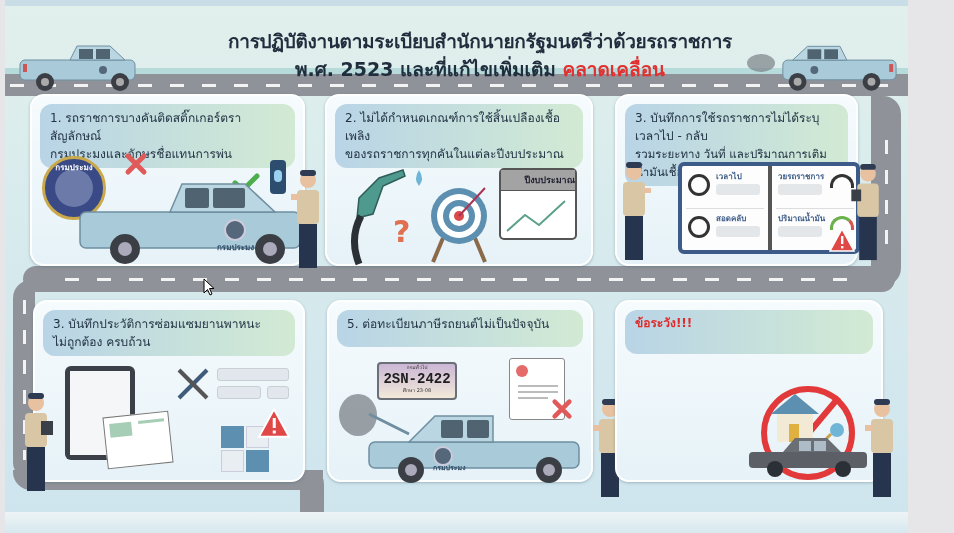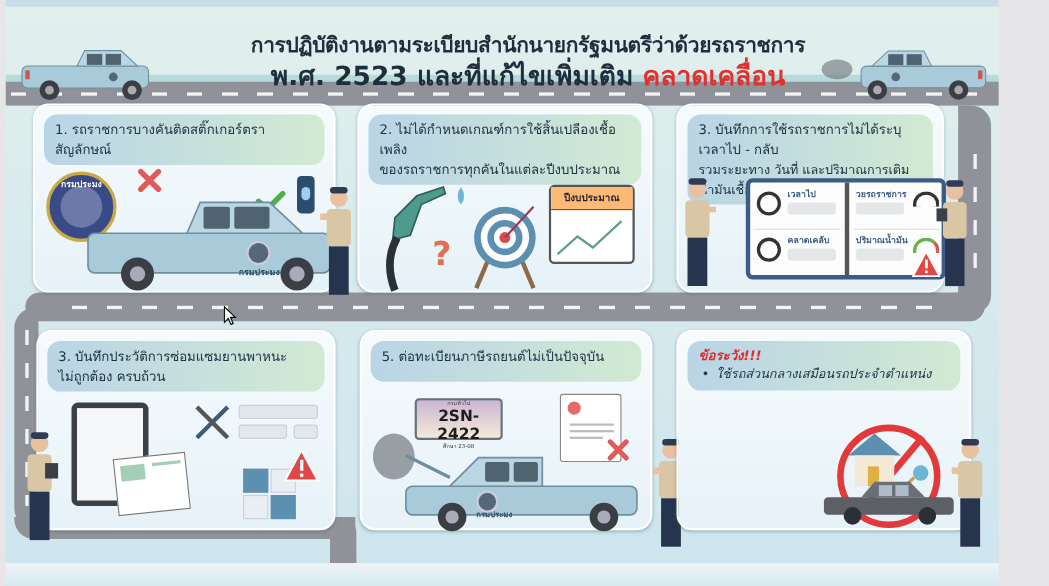--- a/index.html
+++ b/index.html
@@ -15,21 +15,21 @@
   #bottom-strip { position:absolute; left:5px; top:512px; width:903px; height:21px; background: linear-gradient(180deg,#eef4f6,#d6e8ef); }
 
   
   .road { position:absolute; background:#8f9399; }
   .dash { position:absolute; height:3px; background-image: repeating-linear-gradient(90deg,#f3f3f3 0 14px, transparent 14px 32px); }
   .vdash { position:absolute; width:3px; background-image: repeating-linear-gradient(180deg,#f3f3f3 0 14px, transparent 14px 30px); }
 
   
   #title { position:absolute; left:150px; top:28px; width:650px; text-align:center; color:#1f2d3d; font-weight:bold; }
   #title .line1 { font-size:19px; line-height:27px; letter-spacing:-0.3px; }
-  #title .line2 { font-size:24px; line-height:28px; }
+  #title .line2 { font-size:19px; line-height:28px; }
   #title .accent { color:#e03030; }
 
   
   .panel {
     position:absolute; background: linear-gradient(180deg,#f6fbfd,#e6f2f8);
     border:2px solid #ffffff; border-radius:14px;
     box-shadow: 0 1px 3px rgba(60,90,110,0.35);
   }
   .panel-head {
     position:absolute; left:8px; top:8px; right:8px; border-radius:12px;
@@ -98,20 +98,21 @@
     <div class="line1">การปฏิบัติงานตามระเบียบสำนักนายกรัฐมนตรีว่าด้วยรถราชการ</div>
     <div class="line2">
       <span>พ.ศ. 2523 และที่แก้ไขเพิ่มเติม</span>
       <span class="accent">คลาดเคลื่อน</span>
     </div>
   </div>
 
   <div class="panel" style="left:25px;top:94px;width:275px;height:172px;">
     <div class="panel-head">
       <div>1. รถราชการบางคันติดสติ๊กเกอร์ตราสัญลักษณ์</div>
+      <div>กรมประมงและอักษรชื่อแทนการพ่น</div>
     </div>
 
     <div class="ill" style="left:10px;top:60px;width:64px;height:64px;border-radius:50%;background:#3a4a86;border:3px solid #c9a94a;">
       <div style="position:absolute;left:10px;top:10px;width:38px;height:38px;border-radius:50%;background:#6b7aa8;"></div>
       <div style="position:absolute;left:0;top:2px;width:58px;text-align:center;color:#fff;font-size:8px;font-weight:bold;">กรมประมง</div>
     </div>
 
     <svg class="ill" style="left:92px;top:56px;" width="24" height="24" viewBox="0 0 24 24">
       <path d="M4 4 L20 20 M20 4 L4 20" stroke="#e05a5a" stroke-width="5" stroke-linecap="round"></path>
     </svg>
@@ -168,21 +169,21 @@
       <line x1="48" y1="58" x2="58" y2="82" stroke="#8b6a4a" stroke-width="4"></line>
       <circle cx="32" cy="36" r="28" fill="#5d8fb0"></circle>
         <circle cx="32" cy="36" r="22" fill="#fff"></circle>
       <circle cx="32" cy="36" r="16" fill="#5d8fb0"></circle>
         <circle cx="32" cy="36" r="10" fill="#fff"></circle>
       <circle cx="32" cy="36" r="5" fill="#d94b4b"></circle>
       <line x1="32" y1="36" x2="58" y2="8" stroke="#a35" stroke-width="2"></line>
     </svg>
 
     <div class="ill" style="left:172px;top:72px;width:78px;height:72px;background:#fff;border:2px solid #555;border-radius:5px;">
-      <div style="background:#fdba74;color:#223;font-size:9px;font-weight:bold;text-align:center;padding:3px 0;border-bottom:1px solid #555;">ปีงบประมาณ</div>
+      <div style="background:#a3a3a3;color:#223;font-size:9px;font-weight:bold;text-align:right;padding:3px 0;border-bottom:1px solid #555;">ปีงบประมาณ</div>
       <svg width="74" height="48" viewBox="0 0 74 48">
           <path d="M6 40 L24 24 L38 34 L64 10" stroke="#5aa08a" stroke-width="2" fill="none"></path>
         </svg>
     </div>
   </div>
 
   <div class="panel" style="left:610px;top:94px;width:243px;height:172px;">
     <div class="panel-head">
       <div>3. บันทึกการใช้รถราชการไม่ได้ระบุเวลาไป - กลับ</div>
       <div style="font-size:11.5px;">รวมระยะทาง วันที่ และปริมาณการเติมน้ำมันเชื้อเพลิง</div>
@@ -190,21 +191,21 @@
 
     <div class="ill" style="left:61px;top:66px;width:182px;height:92px;background:#fdfdfd;border:4px solid #3d5b88;border-radius:6px;">
       <div style="position:absolute;left:86px;top:0;width:4px;height:84px;background:#555;"></div>
       <div style="position:absolute;left:4px;top:42px;width:78px;height:1px;background:#ddd;"></div>
       <div style="position:absolute;left:94px;top:42px;width:78px;height:1px;background:#ddd;"></div>
 
       <div style="position:absolute;left:6px;top:8px;width:22px;height:22px;border:3px solid #333;border-radius:50%;"></div>
       <div style="position:absolute;left:34px;top:4px;font-size:8px;font-weight:bold;color:#3b5b86;">เวลาไป</div>
       <div style="position:absolute;left:34px;top:18px;width:44px;height:11px;background:#e4e7ea;border-radius:3px;"></div>
       <div style="position:absolute;left:6px;top:50px;width:22px;height:22px;border:3px solid #333;border-radius:50%;"></div>
-      <div style="position:absolute;left:34px;top:46px;font-size:8px;font-weight:bold;color:#3b5b86;">คลาดเคลับ</div>
+      <div style="position:absolute;left:34px;top:46px;font-size:8px;font-weight:bold;color:#3b5b86;">สอดคลับ</div>
       <div style="position:absolute;left:34px;top:60px;width:44px;height:11px;background:#e4e7ea;border-radius:3px;"></div>
 
       <div style="position:absolute;left:96px;top:4px;font-size:8px;font-weight:bold;color:#3b5b86;">วยรถราชการ</div>
       <div style="position:absolute;left:96px;top:18px;width:44px;height:11px;background:#e4e7ea;border-radius:3px;"></div>
       <div style="position:absolute;left:148px;top:8px;width:24px;height:14px;border:3px solid #333;border-bottom:none;border-radius:14px 14px 0 0;"></div>
       <div style="position:absolute;left:96px;top:46px;font-size:8px;font-weight:bold;color:#3b5b86;">ปริมาณน้ำมัน</div>
       <div style="position:absolute;left:96px;top:60px;width:44px;height:11px;background:#e4e7ea;border-radius:3px;"></div>
       <div style="position:absolute;left:148px;top:50px;width:24px;height:14px;border:3px solid #6ab04c;border-right-color:#d9534f;border-bottom:none;border-radius:14px 14px 0 0;"></div>
     </div>
     <svg class="ill" style="left:212px;top:132px;" width="26" height="24" viewBox="0 0 26 24">
@@ -272,21 +273,21 @@
     <rect x="22" y="30" width="12" height="14" fill="#3a3f48"></rect>
   </svg>
 
   <div class="panel" style="left:322px;top:300px;width:266px;height:182px;">
     <div class="panel-head" style="padding-bottom:14px;">
       <div>5. ต่อทะเบียนภาษีรถยนต์ไม่เป็นปัจจุบัน</div>
     </div>
 
     <div class="ill" style="left:48px;top:60px;width:80px;height:38px;background:linear-gradient(180deg,#cbb6d6,#f2ead8);border:2px solid #6a6f78;border-radius:4px;text-align:center;">
       <div style="font-size:5px;color:#333;line-height:7px;">กรมทั่วไป</div>
-      <div style="font-size:14px;font-weight:bold;color:#1d1d1d;line-height:16px;">2SN-2422</div>
+      <div style="font-size:14px;font-weight:bold;color:#1d1d1d;line-height:16px;font-family:Liberation Mono, monospace;">2SN-2422</div>
       <div style="font-size:5px;color:#333;line-height:7px;">ศึกษา 23-08</div>
     </div>
 
     <div class="ill" style="left:180px;top:56px;width:56px;height:62px;background:#fff;border:1.5px solid #888;border-radius:3px;">
       <div style="position:absolute;left:6px;top:6px;width:12px;height:12px;border-radius:50%;background:#e56a6a;"></div>
       <div style="position:absolute;left:8px;top:26px;width:40px;height:2px;background:#bbb;"></div>
       <div style="position:absolute;left:8px;top:32px;width:40px;height:2px;background:#bbb;"></div>
       <div style="position:absolute;left:8px;top:38px;width:30px;height:2px;background:#bbb;"></div>
     </div>
     <svg class="ill" style="left:222px;top:96px;" width="22" height="22" viewBox="0 0 24 24">
@@ -311,24 +312,23 @@
   </div>
   <svg class="person" style="left:588px;top:394px;" width="34" height="110" viewBox="0 0 34 104">
     <circle cx="17" cy="12" r="8" fill="#e8c1a0"></circle>
       <rect x="9" y="2" width="16" height="6" rx="3" fill="#2e3b52"></rect>
     <rect x="6" y="22" width="22" height="34" rx="4" fill="#d8c6a4"></rect>
       <rect x="8" y="56" width="18" height="44" fill="#27344d"></rect>
     <rect x="0" y="28" width="8" height="6" fill="#e8c1a0"></rect>
   </svg>
 
   <div class="panel" style="left:610px;top:300px;width:268px;height:182px;">
-    <div class="panel-head" style="padding:4px 10px 6px;font-style:italic;">
+    <div class="panel-head" style="padding:4px 10px 22px;">
       <div class="warn-title">ข้อระวัง!!!</div>
       <ul class="warn-list">
-        <li>ใช้รถส่วนกลางเสมือนรถประจำตำแหน่ง</li>
       </ul>
     </div>
 
     <div class="ill" style="left:144px;top:84px;width:94px;height:94px;border:6px solid #e23a3a;border-radius:50%;">
       <div style="position:absolute;left:38px;top:-6px;width:6px;height:96px;background:#e23a3a;transform:rotate(40deg);"></div>
     </div>
     <svg class="ill" style="left:150px;top:90px;" width="56" height="50" viewBox="0 0 56 50">
       <path d="M4 22 L28 2 L52 22 Z" fill="#5d8fb0"></path>
       <rect x="10" y="22" width="36" height="28" fill="#f3ead6"></rect>
       <rect x="22" y="32" width="10" height="18" fill="#e0b040"></rect>

